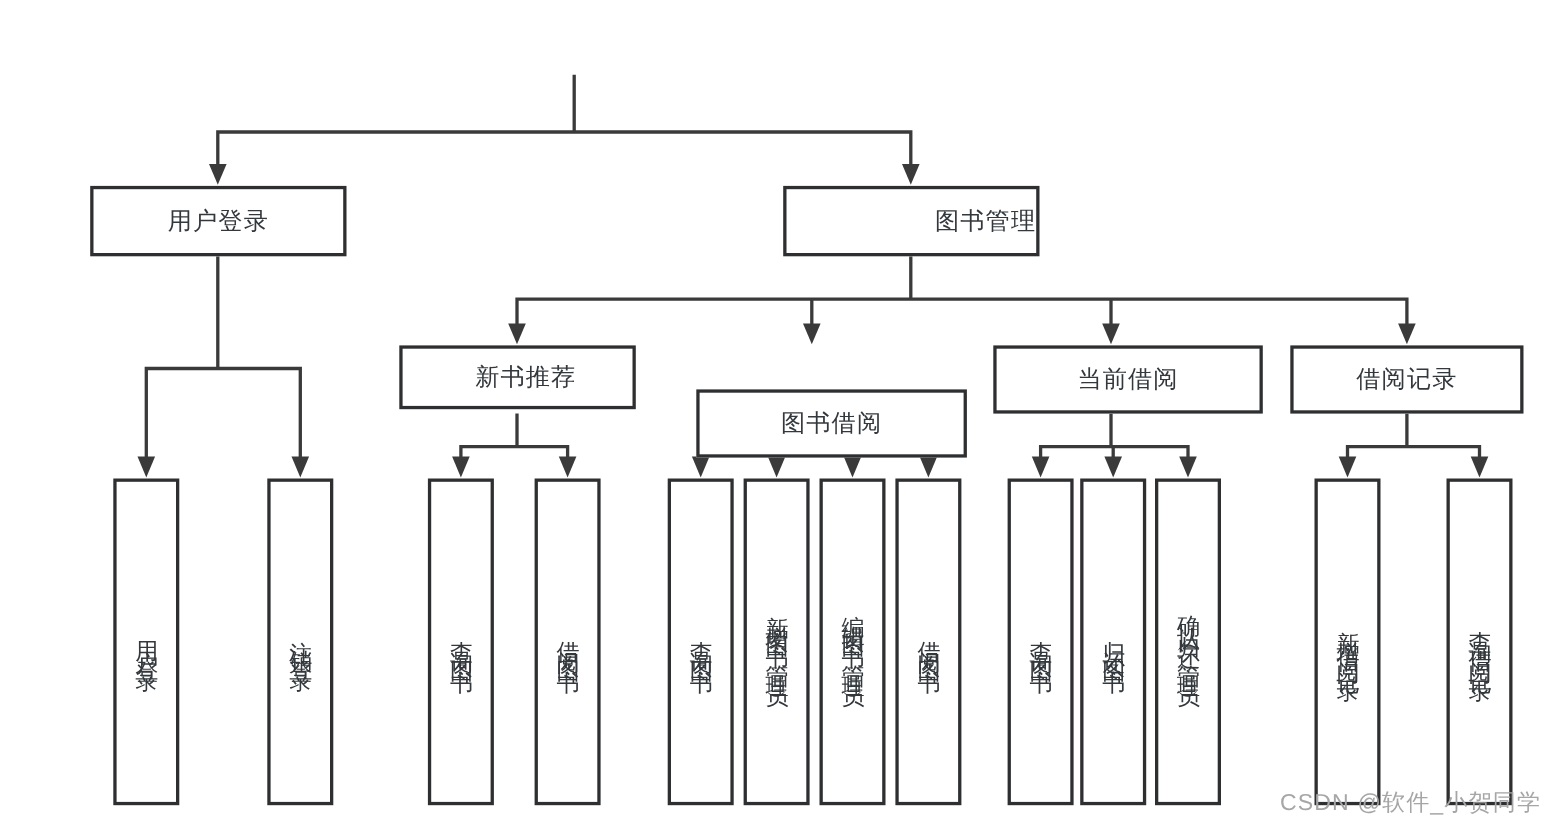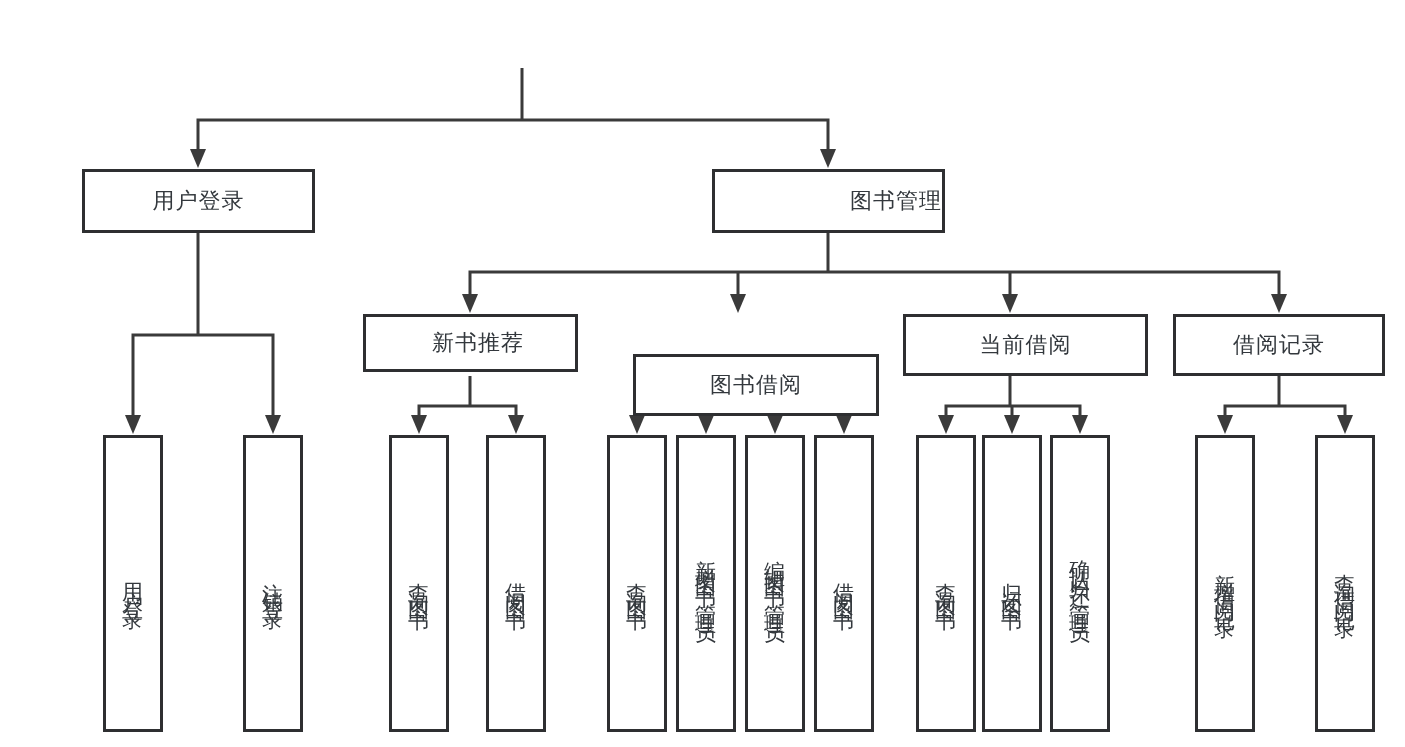--- a/index.html
+++ b/index.html
@@ -152,13 +152,14 @@
     <span class="vlabel">确认归还（管理员）</span>
   </div>
 
   <div class="leaf" id="l-br-1">
     <span class="vlabel">新增借阅记录</span>
   </div>
   <div class="leaf" id="l-br-2">
     <span class="vlabel">查询借阅记录</span>
   </div>
 
+  <div id="watermark">CSDN @软件_小贺同学</div>
 </div>
 
 </body></html>

